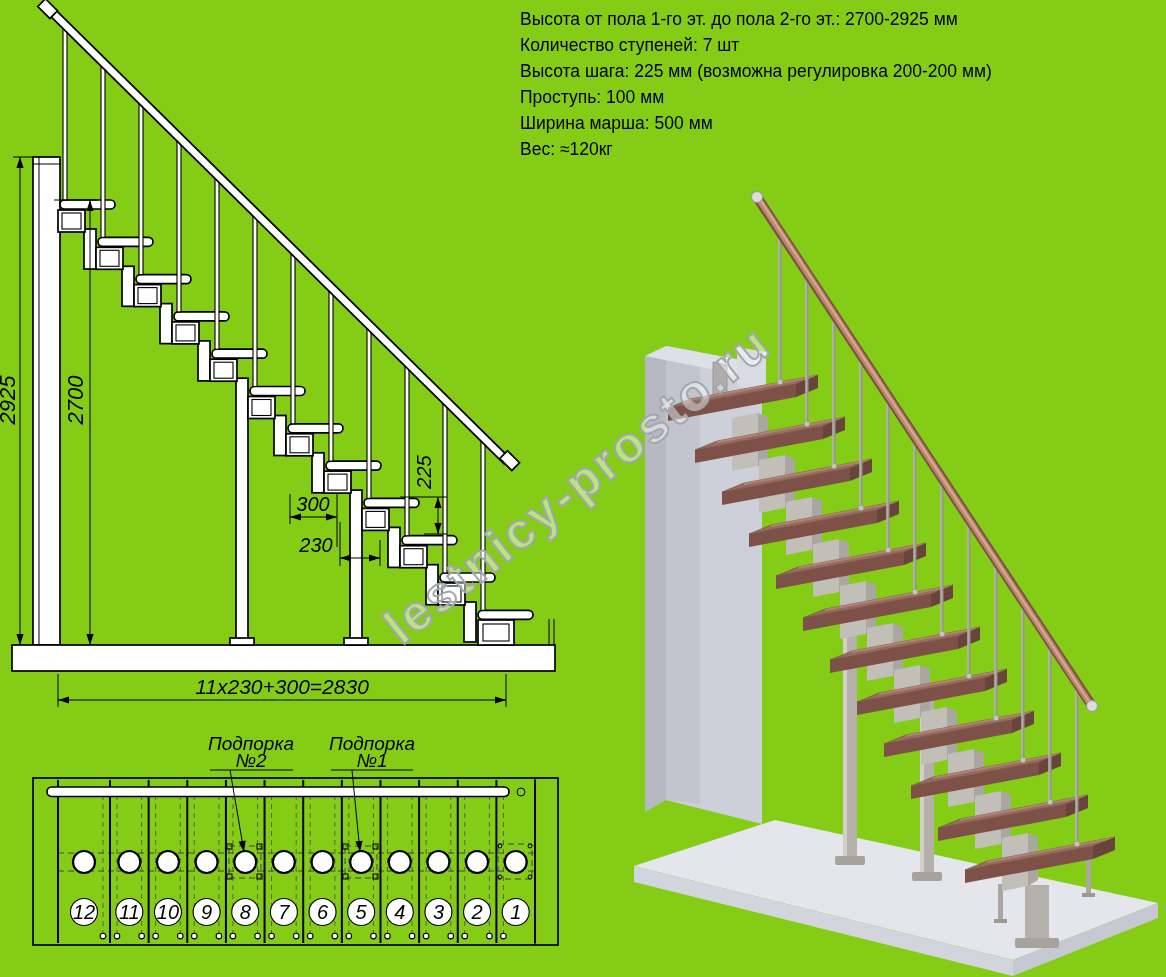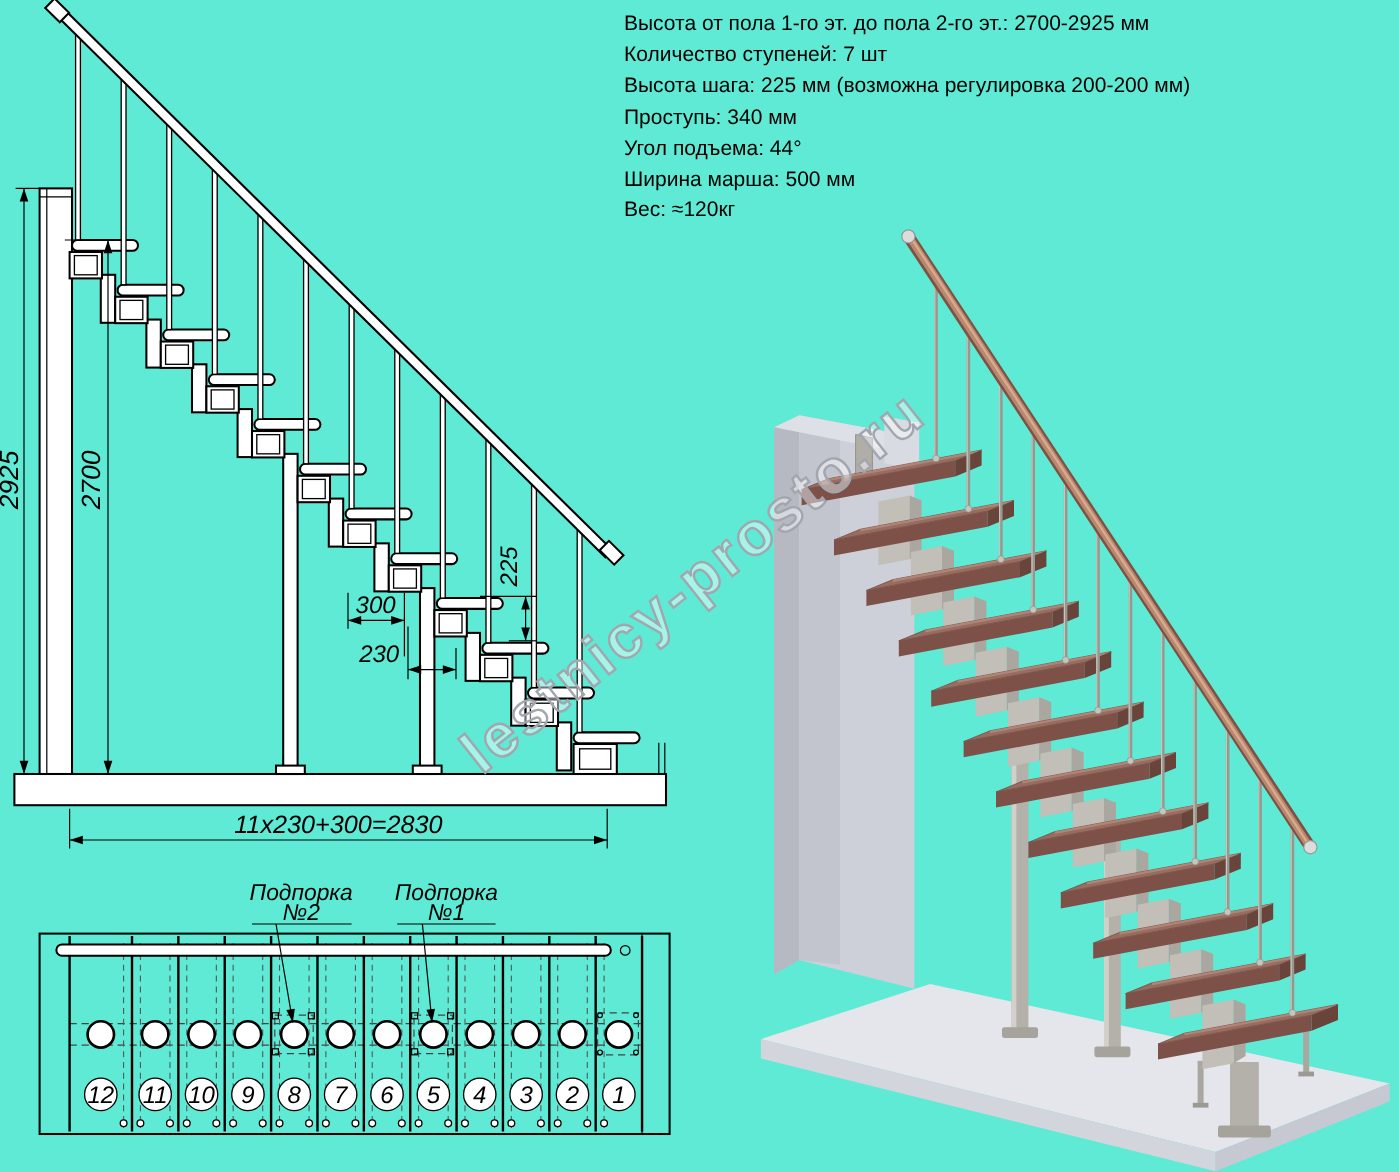--- a/index.html
+++ b/index.html
@@ -1,16 +1,16 @@
 <!DOCTYPE html>
 <html><head>
 <meta charset="utf-8">
 <style>
   html,body{margin:0;padding:0;background:#fff;}
-  #stage{position:relative;width:1166px;height:977px;background:#5eead4;overflow:hidden;
+  #stage{position:relative;width:1166px;height:977px;background:#84cc16;overflow:hidden;
          font-family:"Liberation Sans",sans-serif;}
   #specs{position:absolute;left:520px;top:7px;width:530px;color:#000;
          font-size:17.5px;line-height:25.9px;white-space:nowrap;}
   svg{position:absolute;left:0;top:0;}
   .ln1{fill:none;stroke:#000;stroke-width:1;}
   .ln2{fill:#fff;stroke:#000;stroke-width:1.7;}
   .thin{fill:#fff;stroke:#000;stroke-width:1.1;}
   .nofill{fill:none;stroke:#000;stroke-width:1.7;}
   .dash1{fill:none;stroke:#444;stroke-width:1;stroke-dasharray:6 4;}
   .dash2{fill:none;stroke:#555;stroke-width:.9;stroke-dasharray:5 4;}
@@ -22,22 +22,21 @@
 </style>
 </head>
 <body>
 
 <div id="stage">
 
   <div id="specs">
     <div>Высота от пола 1-го эт. до пола 2-го эт.: 2700-2925 мм</div>
     <div>Количество ступеней: 7 шт</div>
     <div>Высота шага: 225 мм (возможна регулировка 200-200 мм)</div>
-    <div>Проступь: 340 мм</div>
-    <div>Угол подъема: 44°</div>
+    <div>Проступь: 100 мм</div>
     <div>Ширина марша: 500 мм</div>
     <div>Вес: ≈120кг</div>
   </div>
 
   <svg width="1166" height="977" viewBox="0 0 1166 977">
     <defs>
       <marker id="arr" viewBox="0 0 12 10" markerWidth="12" markerHeight="10" refX="11.5" refY="5" orient="auto-start-reverse">
         <path d="M11.5,5 L0.5,1.4 L0.5,8.6 Z" fill="#000"></path>
       </marker>
     </defs>

